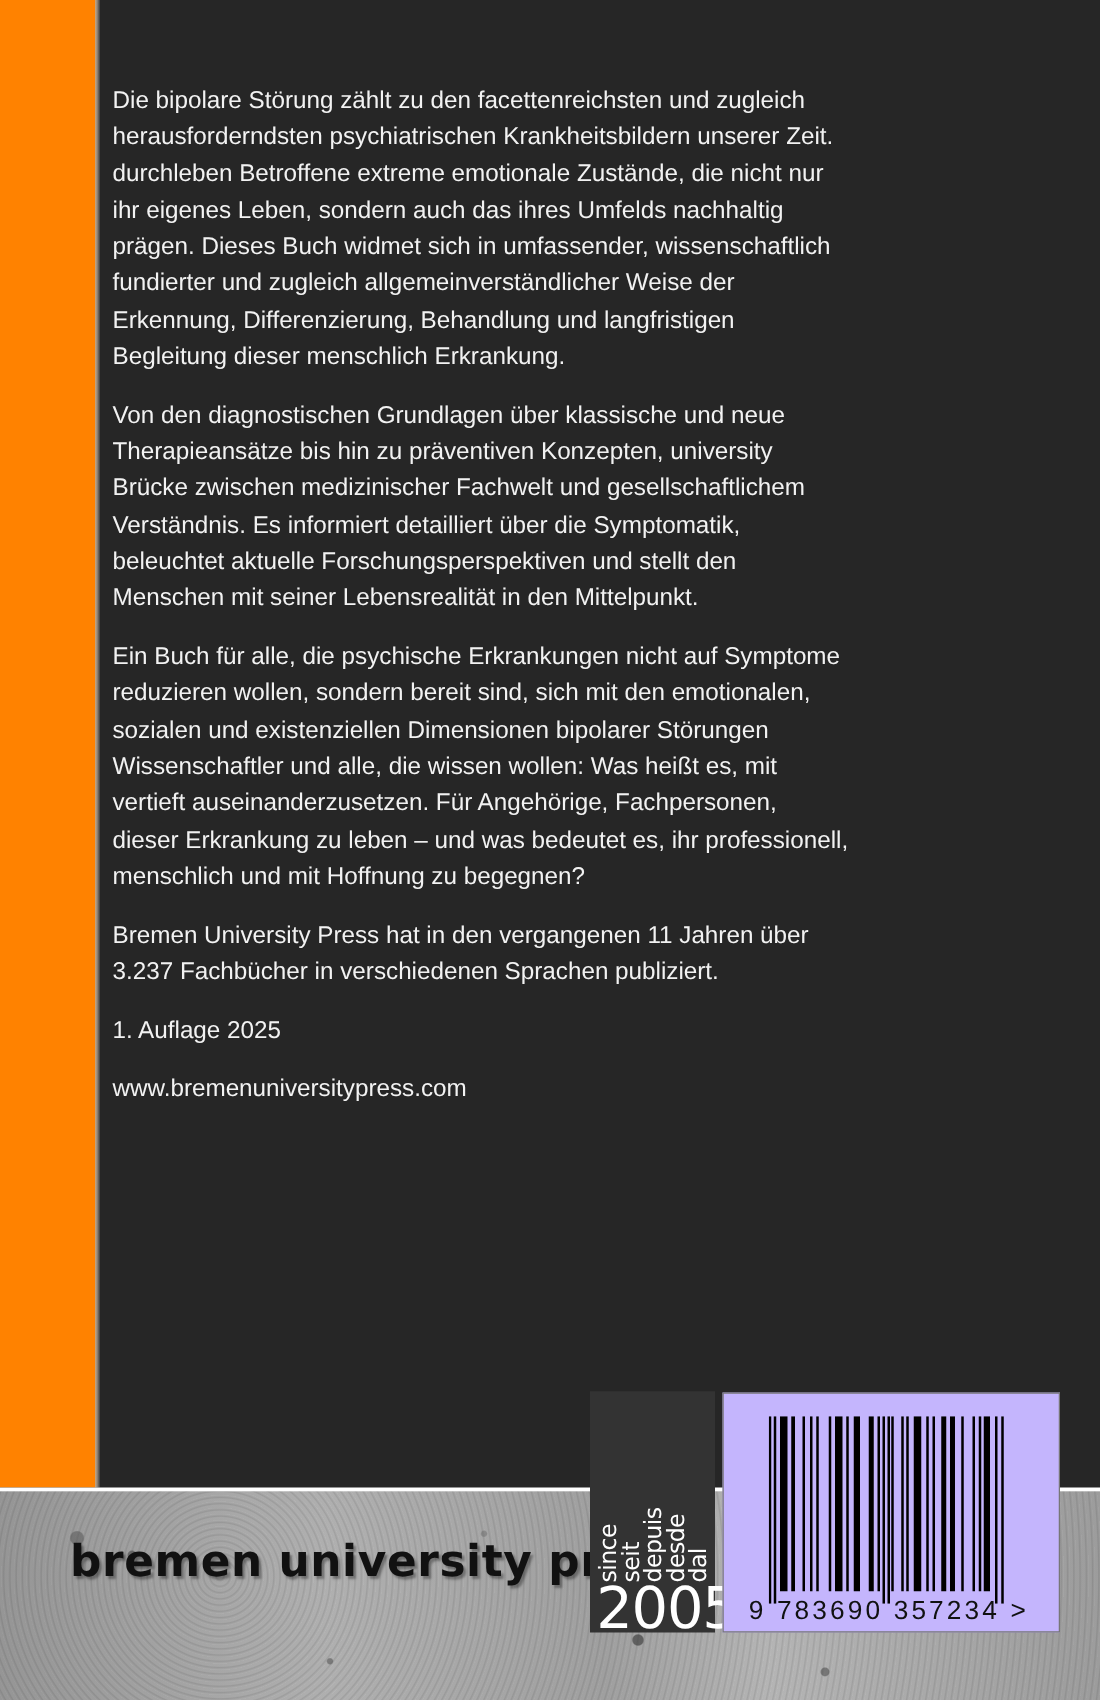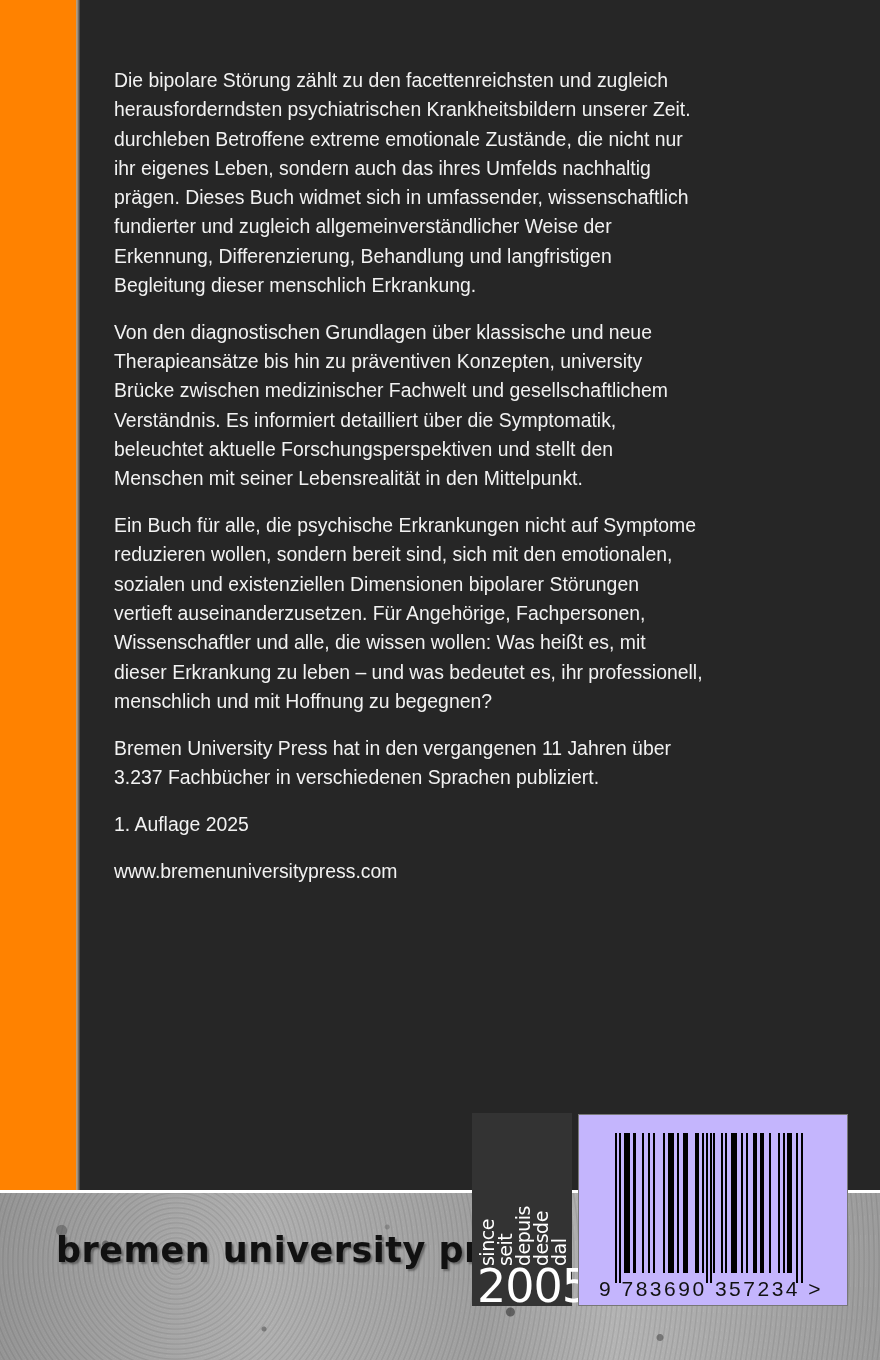--- a/index.html
+++ b/index.html
@@ -13,21 +13,21 @@
       radial-gradient(circle at 7% 22%, rgba(80,80,80,.5) 0 5px, transparent 6px),
       radial-gradient(circle at 30% 80%, rgba(70,70,70,.5) 0 2px, transparent 3px),
       radial-gradient(circle at 58% 70%, rgba(50,50,50,.6) 0 4px, transparent 5px),
       radial-gradient(circle at 90% 40%, rgba(70,70,70,.45) 0 3px, transparent 4px),
       radial-gradient(circle at 44% 20%, rgba(90,90,90,.4) 0 2px, transparent 3px),
       radial-gradient(circle at 75% 85%, rgba(60,60,60,.5) 0 3px, transparent 4px),
       repeating-radial-gradient(circle at 20% 40%, #cfcfcf 0 2px, #bdbdbd 3px, #d6d6d6 5px),
       linear-gradient(90deg, #b8b8b8, #d8d8d8 30%, #c4c4c4 55%, #dedede 70%, #c0c0c0);
     background-blend-mode: normal, normal, normal, normal, normal, normal, normal, multiply, normal;
   }
-  .content { position: absolute; left: 90px; top: 66px; width: 630px; color: #f2f2f2; font-size: 19.4px; line-height: 29.3px; margin-left: 24px; }
+  .content { position: absolute; left: 90px; top: 66px; width: 630px; color: #f2f2f2; font-size: 19.4px; line-height: 29.3px; }
   .content p { margin: 0 0 17.5px 0; }
   .content .line { display: block; white-space: nowrap; }
   .logo { position: absolute; left: 56px; top: 1230px; font-family: "DejaVu Sans", sans-serif; font-size: 35px; font-weight: bold; color: #111; letter-spacing: 0.5px; text-shadow: 2px 2px 2px rgba(0,0,0,.35); }
   .since-box { position: absolute; left: 472px; top: 1113px; width: 100px; height: 193px; background: #333333; }
   .since-words { position: absolute; left: 6px; bottom: 40px; display: flex; flex-direction: row; gap: 0; }
   .since-words span { writing-mode: vertical-rl; transform: rotate(180deg); color: #ffffff; font-family: "DejaVu Sans", sans-serif; font-size: 19px; line-height: 18px; letter-spacing: -0.5px; }
   .since-year { position: absolute; left: 5px; bottom: 2px; color: #ffffff; font-family: "DejaVu Sans", sans-serif; font-size: 46px; letter-spacing: -1px; line-height: 36px; text-align: center; }
   .barcode-box { position: absolute; left: 578px; top: 1114px; width: 270px; height: 192px; background: #c4b5fd; border: 1px solid #777; box-sizing: border-box; }
   .barcode { position: absolute; left: 36px; top: 18px; width: 205px; height: 150px; }
   .barcode-digits { position: absolute; left: 20px; top: 162px; font-family: "Liberation Sans", sans-serif; font-size: 21px; color: #111; letter-spacing: 2.5px; white-space: nowrap; }
@@ -55,22 +55,22 @@
     <span class="line">Therapieansätze bis hin zu präventiven Konzepten, university</span>
     <span class="line">Brücke zwischen medizinischer Fachwelt und gesellschaftlichem</span>
     <span class="line">Verständnis. Es informiert detailliert über die Symptomatik,</span>
     <span class="line">beleuchtet aktuelle Forschungsperspektiven und stellt den</span>
     <span class="line">Menschen mit seiner Lebensrealität in den Mittelpunkt.</span>
   </p>
   <p>
     <span class="line">Ein Buch für alle, die psychische Erkrankungen nicht auf Symptome</span>
     <span class="line">reduzieren wollen, sondern bereit sind, sich mit den emotionalen,</span>
     <span class="line">sozialen und existenziellen Dimensionen bipolarer Störungen</span>
+    <span class="line">Wissenschaftler und alle, die wissen wollen: Was heißt es, mit</span>
     <span class="line">vertieft auseinanderzusetzen. Für Angehörige, Fachpersonen,</span>
-    <span class="line">Wissenschaftler und alle, die wissen wollen: Was heißt es, mit</span>
     <span class="line">dieser Erkrankung zu leben – und was bedeutet es, ihr professionell,</span>
     <span class="line">menschlich und mit Hoffnung zu begegnen?</span>
   </p>
   <p>
     <span class="line">Bremen University Press hat in den vergangenen 11 Jahren über</span>
     <span class="line">3.237 Fachbücher in verschiedenen Sprachen publiziert.</span>
   </p>
   <p>
     <span class="line">1. Auflage 2025</span>
   </p>

